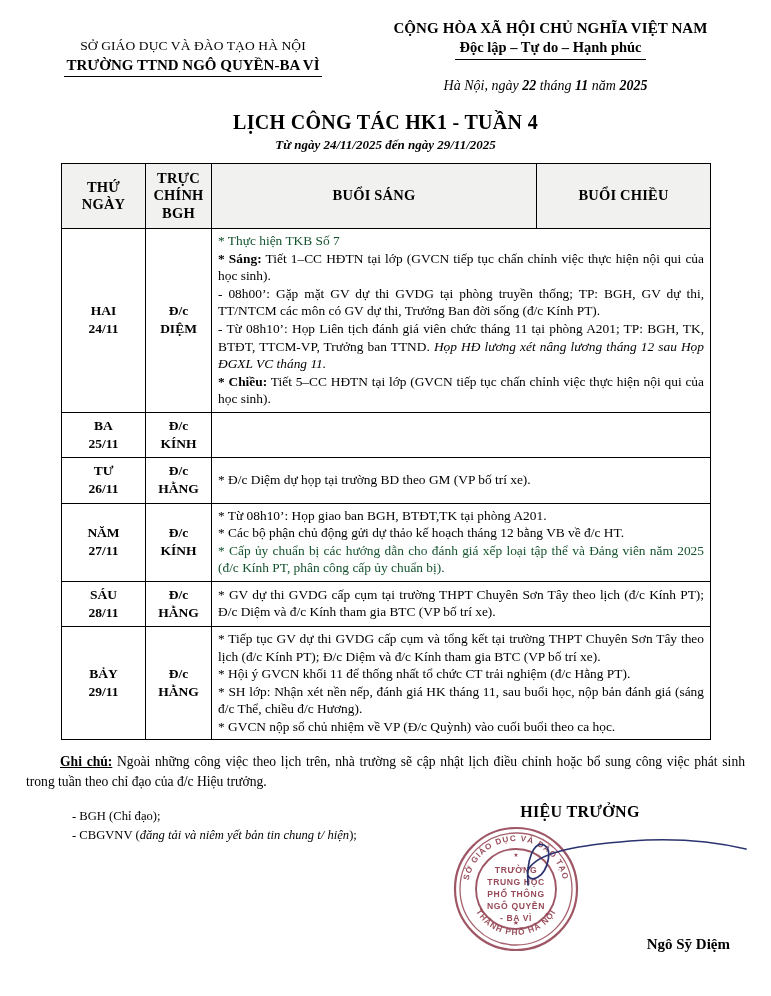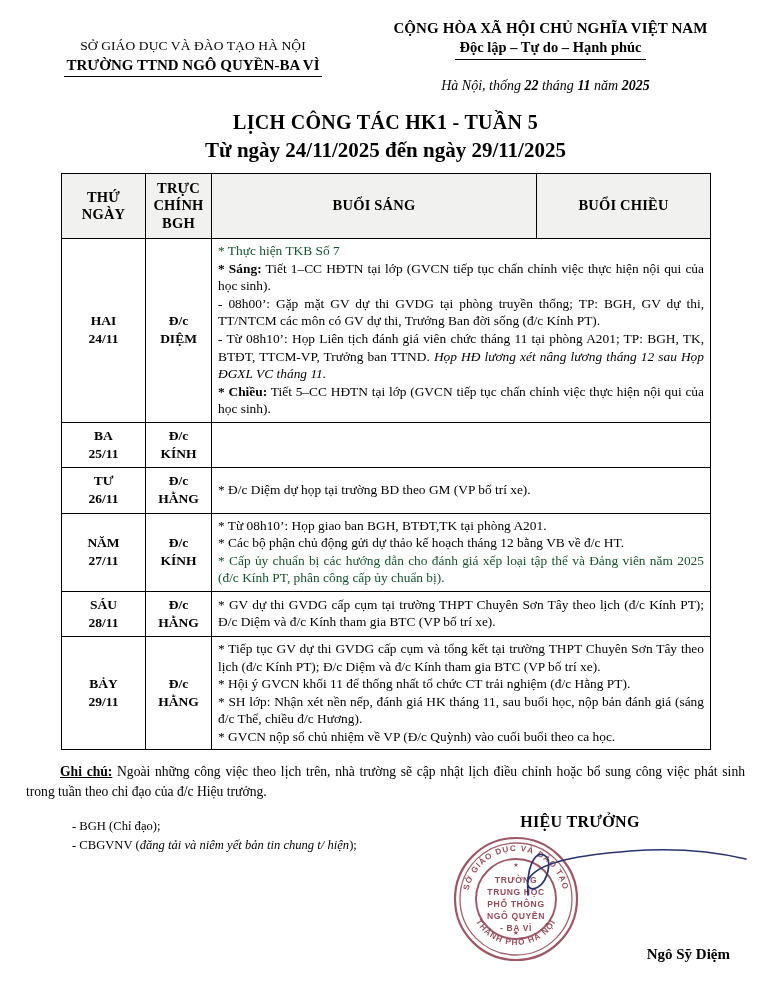--- a/index.html
+++ b/index.html
@@ -79,22 +79,23 @@
     text-align: center;
     margin-top: 16px;
   }
   .main-title {
     font-size: 20px;
     font-weight: bold;
     letter-spacing: 0.3px;
     line-height: 1.25;
   }
   .sub-title {
-    font-size: 21px;
-    font-weight: bold;
+    font-size: 13px;
+    font-weight: bold;
+    font-style: italic;
     margin-top: 2px;
     line-height: 1.25;
   }
 
   
   .tbl-wrap {
     margin: 10px auto 0 auto;
     width: 649px;
   }
   table.sched {
@@ -230,26 +231,26 @@
 <div class="page">
 
   <div class="doc-header">
     <div class="hdr-left">
       <div class="org-line1">SỞ GIÁO DỤC VÀ ĐÀO TẠO HÀ NỘI</div>
       <div><span class="org-line2">TRƯỜNG TTND NGÔ QUYỀN-BA VÌ</span></div>
     </div>
     <div class="hdr-right">
       <div class="nation-line1">CỘNG HÒA XÃ HỘI CHỦ NGHĨA VIỆT NAM</div>
       <div><span class="nation-line2">Độc lập – Tự do – Hạnh phúc</span></div>
-      <div class="date-line"><span>Hà Nội, thống </span><b>22</b><span> tháng </span><b>11</b><span> năm </span><b>2025</b></div>
+      <div class="date-line"><span>Hà Nội, ngày </span><b>22</b><span> tháng </span><b>11</b><span> năm </span><b>2025</b></div>
     </div>
   </div>
 
   <div class="title-block">
-    <div class="main-title">LỊCH CÔNG TÁC HK1 - TUẦN 5</div>
+    <div class="main-title">LỊCH CÔNG TÁC HK1 - TUẦN 4</div>
     <div class="sub-title">Từ ngày 24/11/2025 đến ngày 29/11/2025</div>
   </div>
 
   <div class="tbl-wrap">
     <table class="sched">
       <colgroup>
         <col class="c-day">
           <col class="c-duty">
           <col class="c-morn">
           <col class="c-after">

